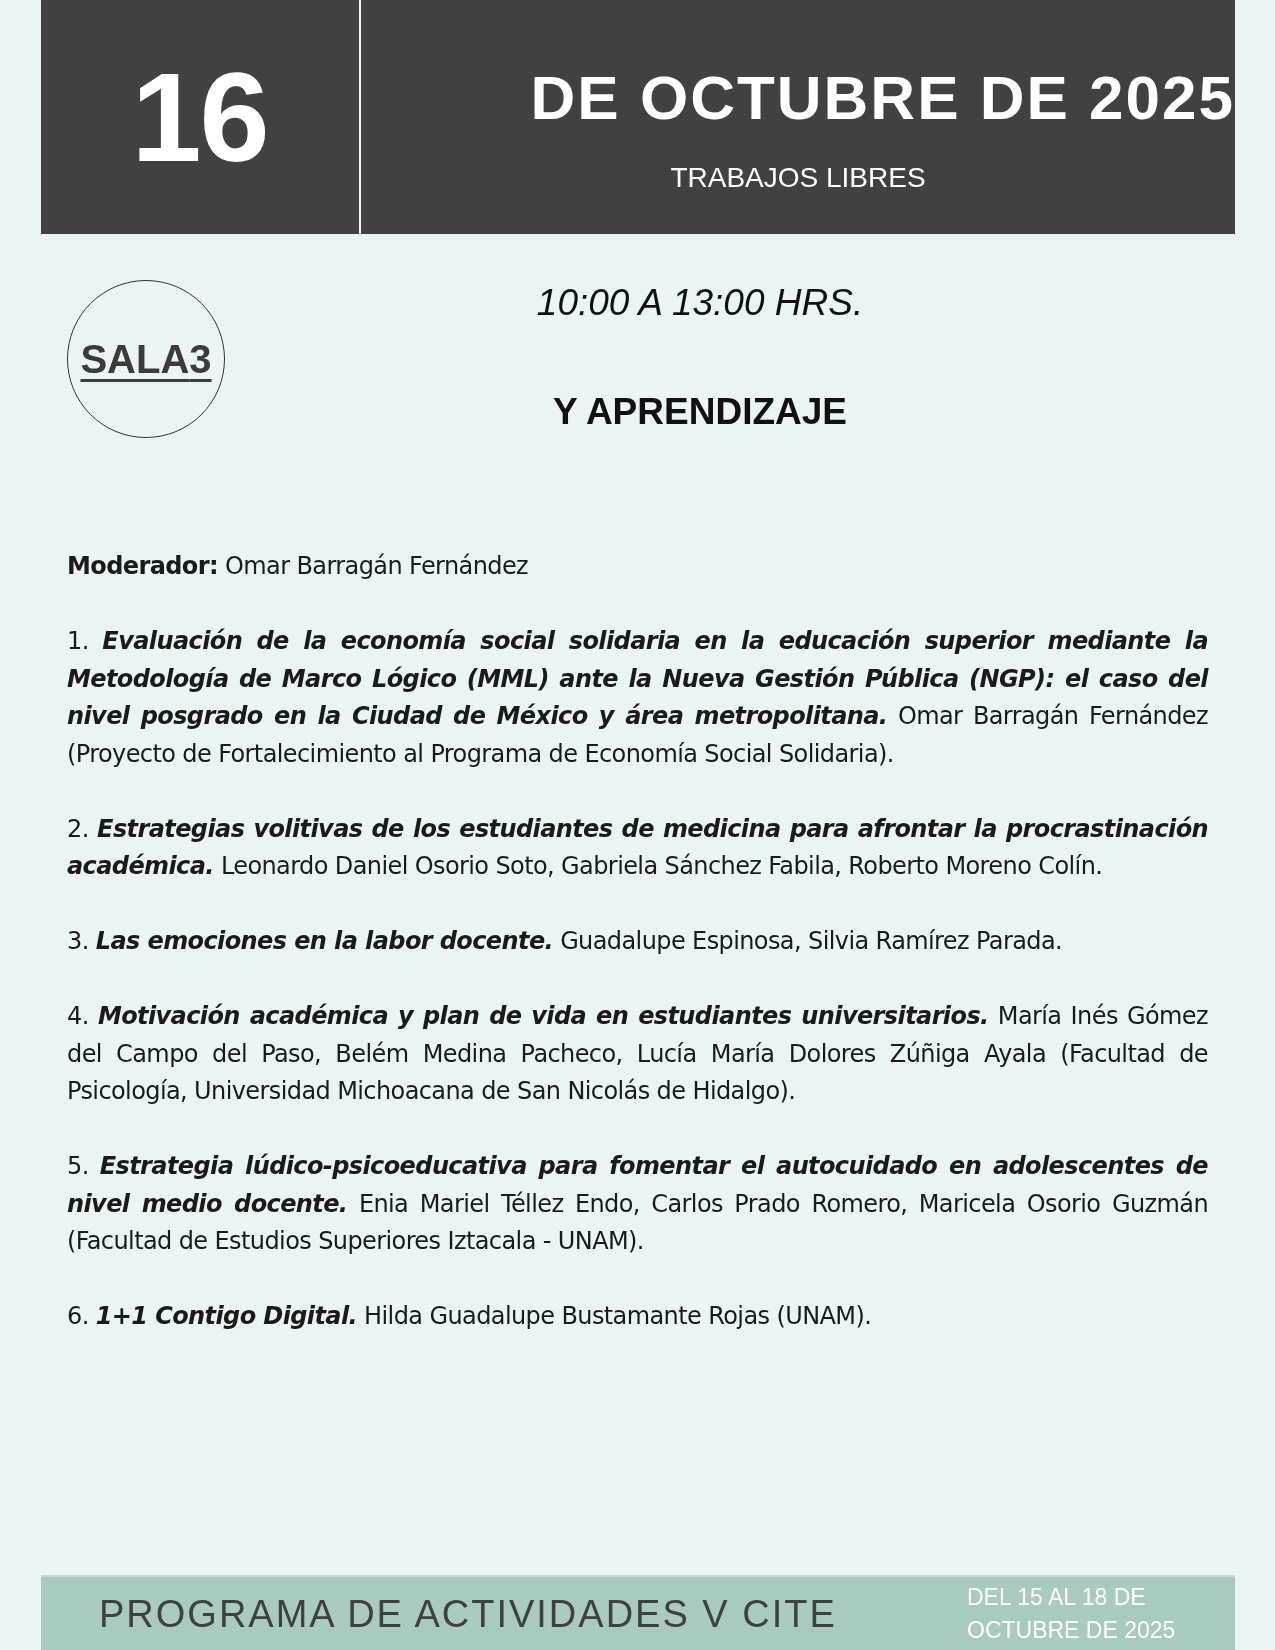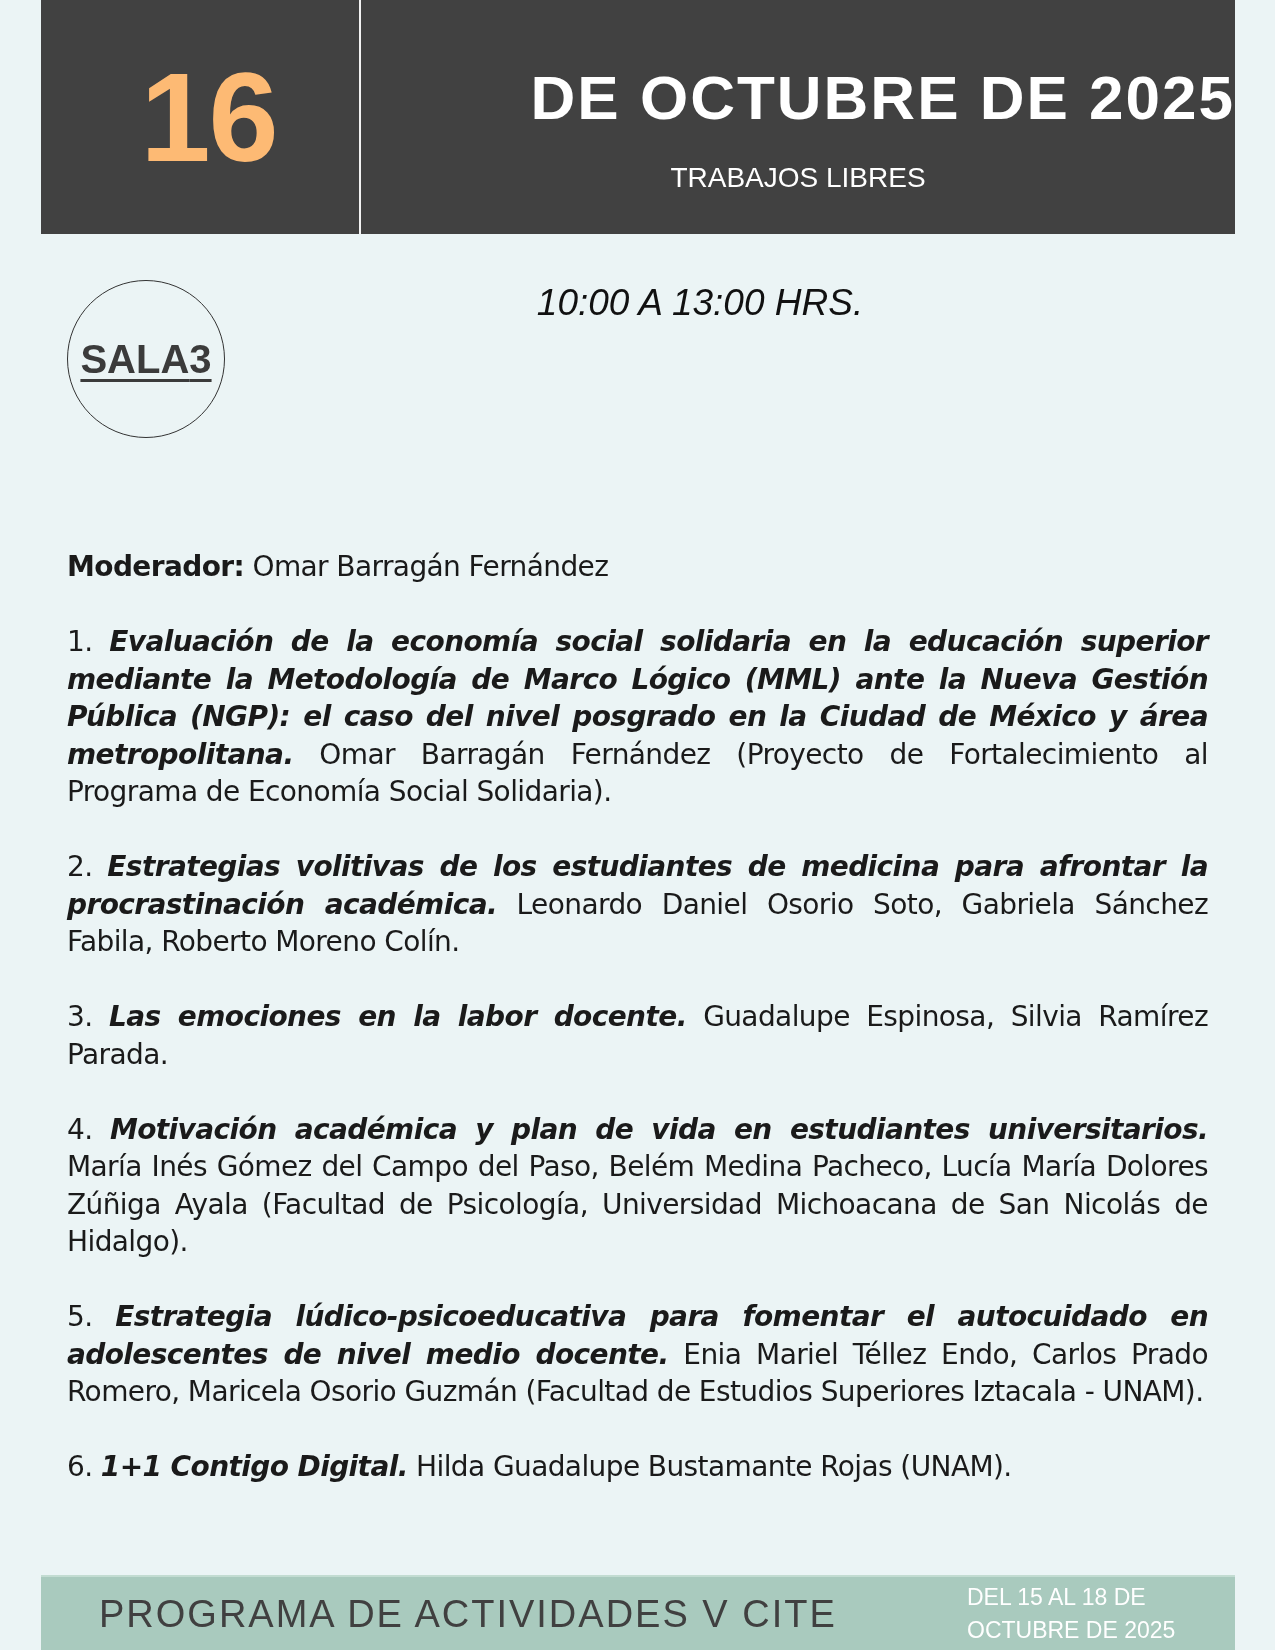--- a/index.html
+++ b/index.html
@@ -11,23 +11,22 @@
       font-family: "Liberation Sans", sans-serif;
       color: #111;
     }
     .header {
       position: absolute; left: 41px; top: 0; width: 1194px; height: 234px;
       background: #414141;
     }
     .header-day {
       position: absolute; left: 0; top: 0; width: 317px; height: 234px;
       display: flex; align-items: center; justify-content: center;
-      color: #fdba74; font-weight: bold; font-size: 126px; letter-spacing: -2px;
+      color: #ffffff; font-weight: bold; font-size: 126px; letter-spacing: -2px;
       padding-top: 0;
-      padding-left: 9px;
     }
     .header-divider {
       position: absolute; left: 318px; top: 0; width: 2px; height: 234px;
       background: #f2f2f2;
     }
     .header-month {
       position: absolute; left: 320px; top: 58px; width: 874px;
       text-align: right; color: #fff; font-weight: bold; font-size: 62px;
       letter-spacing: 2px; line-height: 80px;
     }
@@ -47,21 +46,21 @@
     .time {
       position: absolute; left: 250px; top: 280px; width: 900px;
       text-align: center; font-size: 37px; line-height: 46px; color: #111; font-style: italic;
     }
     .session-title {
       position: absolute; left: 240px; top: 385px; width: 920px;
       text-align: center; font-weight: bold; font-size: 37px; line-height: 54px; color: #111;
     }
     .content {
       position: absolute; left: 67px; top: 548px; width: 1141px;
-      font-family: "DejaVu Sans", sans-serif; font-size: 28px; line-height: 37.5px;
+      font-family: "DejaVu Sans", sans-serif; font-size: 24px; line-height: 37.5px;
       color: #1a1a1a;
     }
     .content p { margin: 0 0 37.5px 0; text-align: justify; letter-spacing: -0.6px; }
     .content b.title-it { font-weight: bold; font-style: italic; }
     .footer {
       position: absolute; left: 41px; top: 1575px; width: 1194px; height: 75px;
       background: #a9cabe;
       border-top: 2px solid #c3dcd2;
     }
     .footer-title {
@@ -84,20 +83,21 @@
 </div>
 
 <div class="sala-circle">
   <span>SALA</span>
   <span>3</span>
 </div>
 
 <div class="time">10:00 A 13:00 HRS.</div>
 
 <div class="session-title">
+  <div>Y APRENDIZAJE</div>
 </div>
 
 <div class="content">
   <p>
     <b>Moderador:</b>
     <span>Omar Barragán Fernández</span>
   </p>
 
   <p>
     <span>1.</span>

